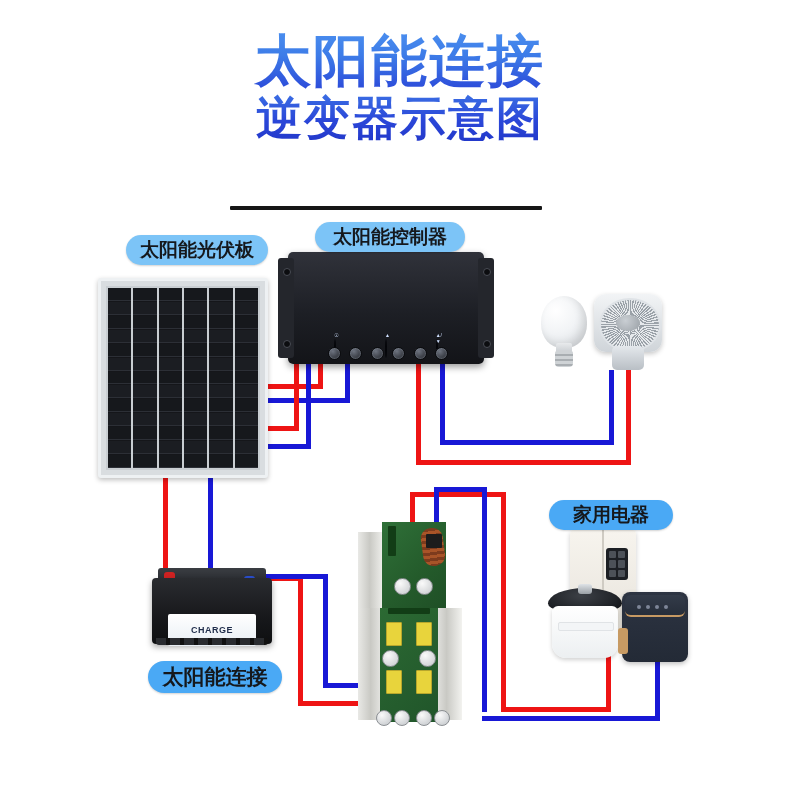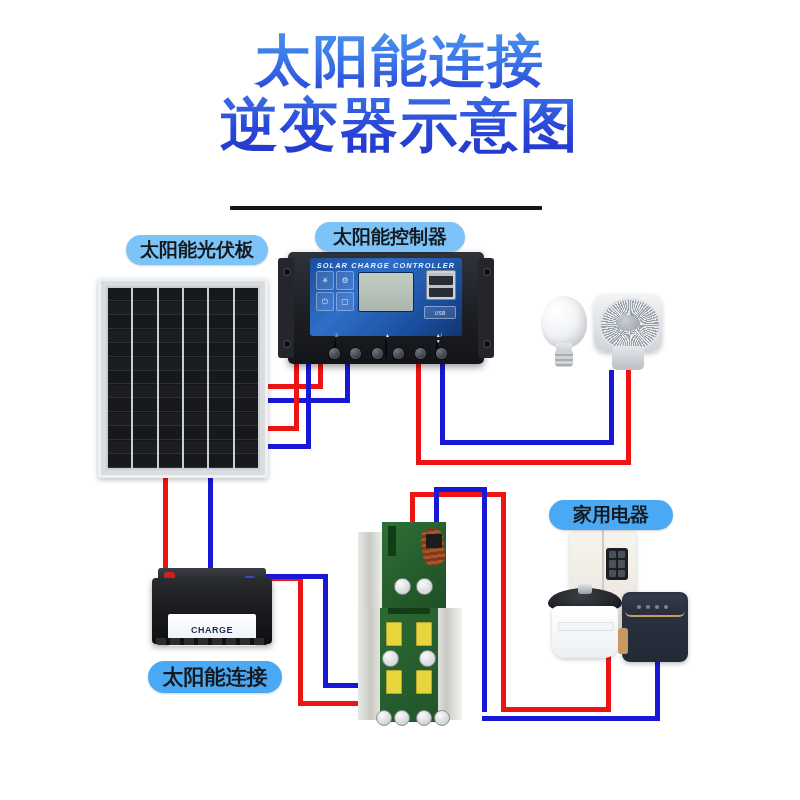--- a/index.html
+++ b/index.html
@@ -12,21 +12,21 @@
 
   
   .title-wrap{position:absolute;left:0;top:30px;width:800px;text-align:center;}
   .title-line{
     font-weight:bold;letter-spacing:2px;line-height:1.12;
     background:linear-gradient(180deg,#4b8fef 0%,#3d7ce8 40%,#2a46d8 100%);
     -webkit-background-clip:text;background-clip:text;color:transparent;
     -webkit-text-fill-color:transparent;
   }
   .title-line.l1{font-size:56px;}
-  .title-line.l2{font-size:58px;
+  .title-line.l2{font-size:46px;
     background:linear-gradient(180deg,#3b6fe4 0%,#2a46d8 55%,#2237c9 100%);
     -webkit-background-clip:text;background-clip:text;}
   .rule{position:absolute;left:230px;top:206px;width:312px;height:4px;background:#161616;border-radius:1px;}
 
   
   .badge{
     position:absolute;display:flex;align-items:center;justify-content:center;
     border-radius:999px;color:#15181c;font-weight:bold;white-space:nowrap;
     box-shadow:0 1px 2px rgba(0,0,0,.18);
   }
@@ -319,35 +319,20 @@
   <div class="ctrl">
     <div class="ctrl-ear l">
         <span class="hole" style="top:10px"></span>
         <span class="hole" style="bottom:10px"></span>
       </div>
     <div class="ctrl-ear r">
         <span class="hole" style="top:10px"></span>
         <span class="hole" style="bottom:10px"></span>
       </div>
 
-    <div class="ctrl-face">
-      <div class="ctrl-title">SOLAR CHARGE CONTROLLER</div>
-      <div class="icon-grid">
-        <span class="ico">☀</span>
-        <span class="ico">⚙</span>
-        <span class="ico">⏻</span>
-        <span class="ico">▢</span>
-      </div>
-      <div class="lcd"></div>
-      <div class="usb-block">
-        <span class="usb-slot"></span>
-        <span class="usb-slot"></span>
-      </div>
-      <div class="usb-label">USB</div>
-    </div>
 
     <div class="btn-row">
       <span class="btn-cell"><span class="ctrl-btn-lbl">☉</span><span class="ctrl-btn"></span></span>
       <span class="btn-cell"><span class="ctrl-btn-lbl">▲</span><span class="ctrl-btn"></span></span>
       <span class="btn-cell"><span class="ctrl-btn-lbl">▲/▼</span><span class="ctrl-btn"></span></span>
     </div>
 
     <div class="term-row">
       <span class="term"></span>
       <span class="term"></span>

